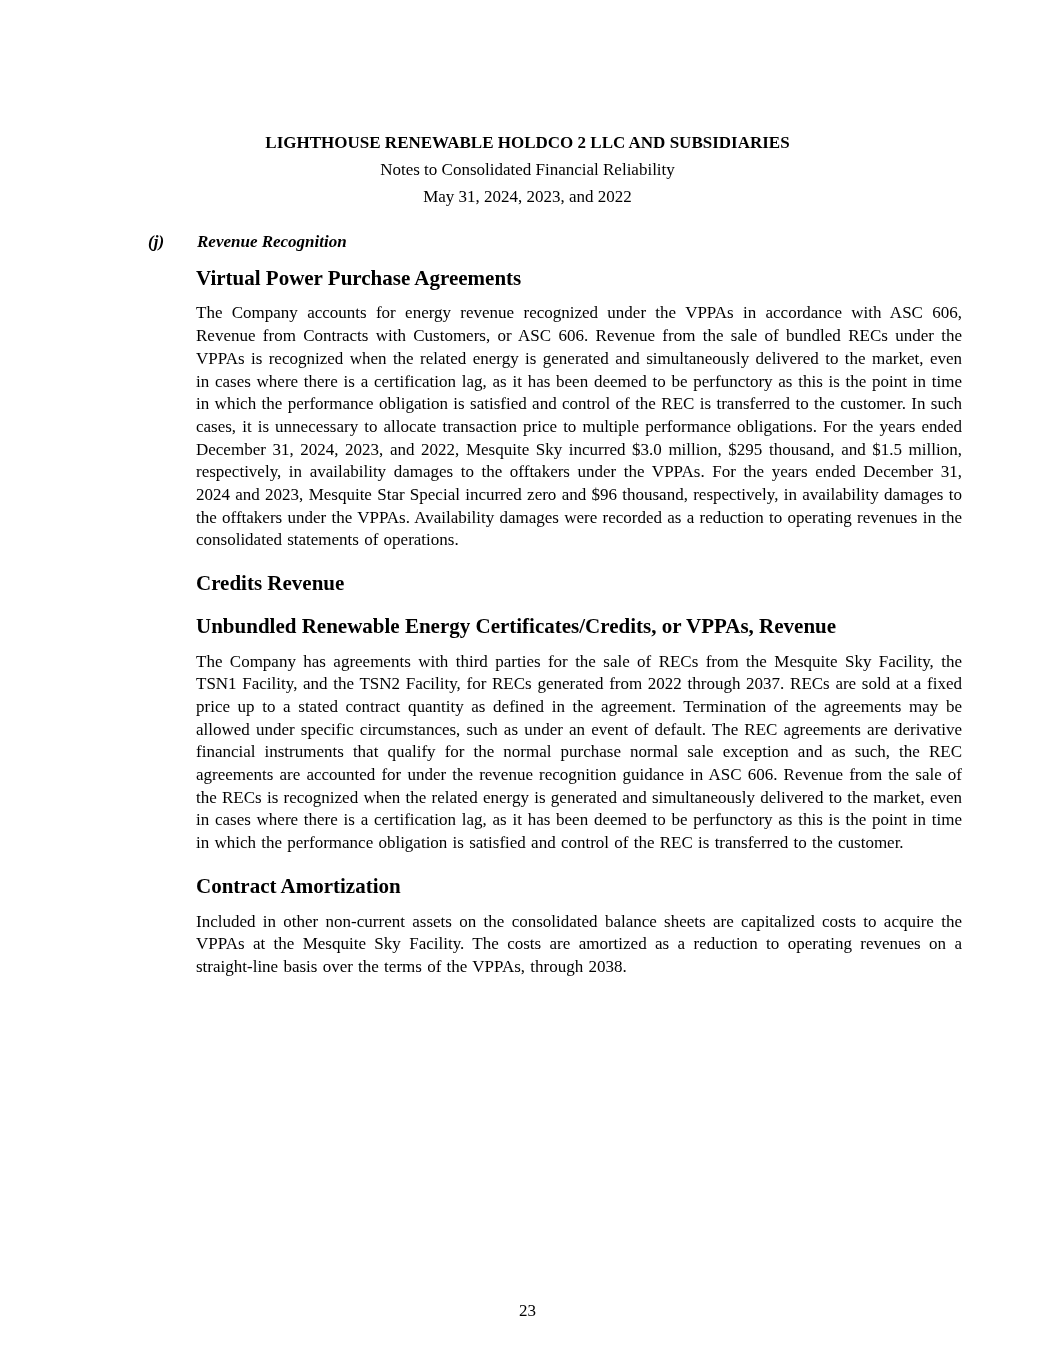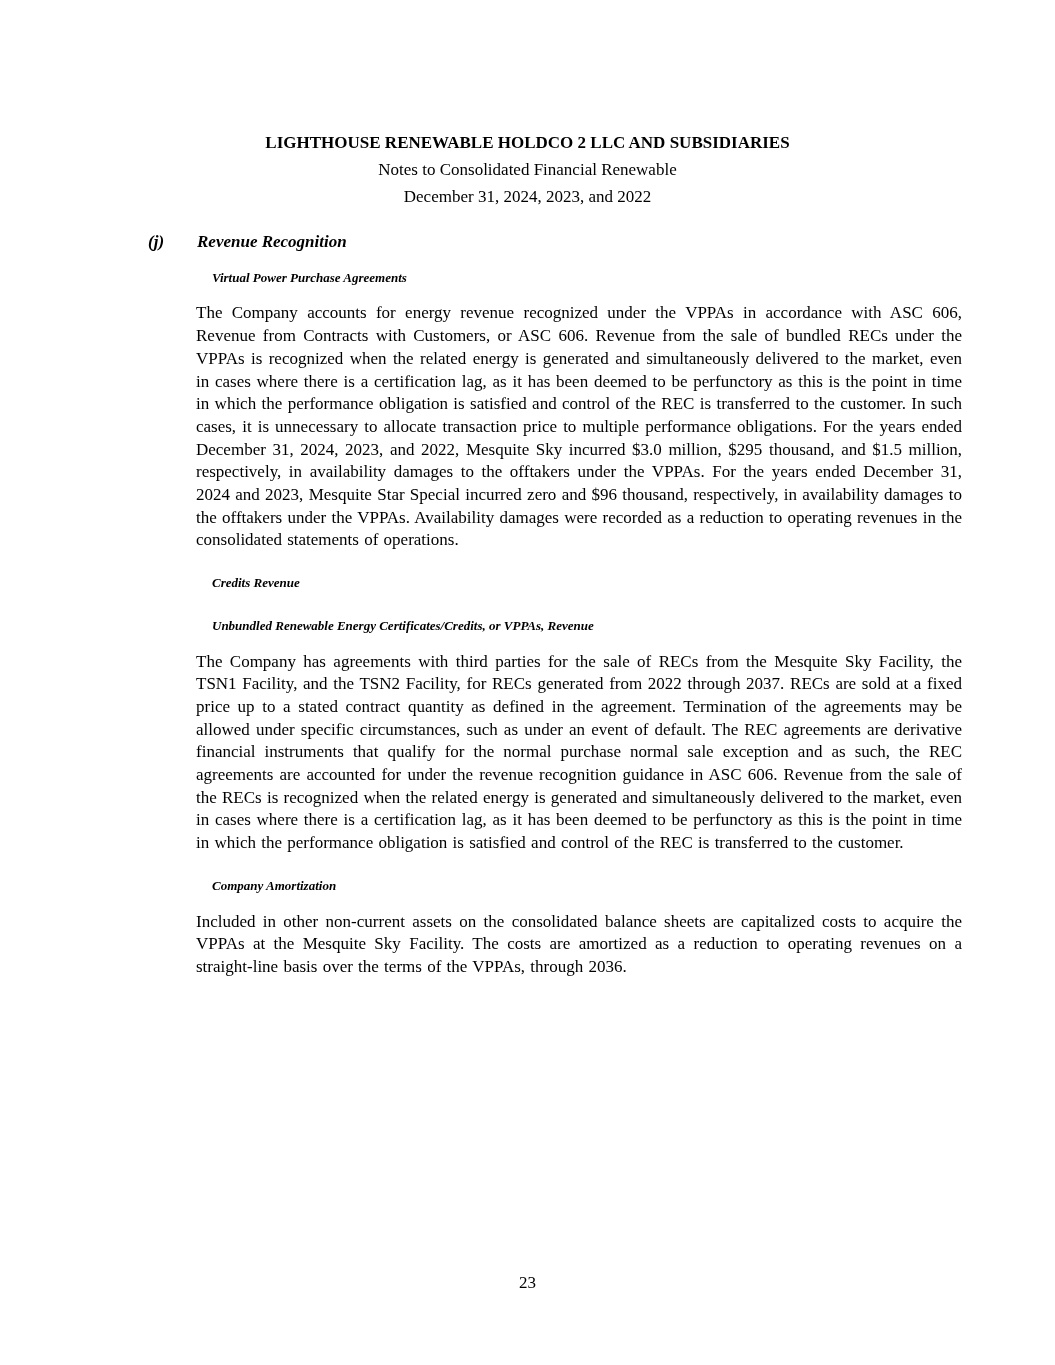--- a/index.html
+++ b/index.html
@@ -35,71 +35,70 @@
   }
   .section-label {
     display: inline-block;
     width: 49px;
   }
   .content-block {
     margin-left: 196px;
     margin-right: 93px;
   }
   h3.sub-heading {
-    font-size: 13px;
+    font-size: 21px;
     font-weight: bold;
-    margin: 20px 0 13px 16px;
+    margin: 20px 0 13px 0;
     line-height: 22.7px;
-    font-style: italic;
   }
   h3.sub-heading.first {
     margin-top: 13px;
   }
   p.body-para {
     margin: 0 0 13px 0;
     text-align: justify;
     word-spacing: 1px;
   }
   .italic-seg {
   }
   .page-footer {
     position: absolute;
-    top: 1272px;
+    top: 1300px;
     left: 0;
     width: 100%;
     text-align: center;
   }
 </style>
 </head>
 <body>
 
 <div class="page">
 
   <div class="doc-header">
     <div class="doc-title">LIGHTHOUSE RENEWABLE HOLDCO 2 LLC AND SUBSIDIARIES</div>
-    <div class="doc-subtitle">Notes to Consolidated Financial Renewable</div>
-    <div class="doc-date">December 31, 2024, 2023, and 2022</div>
+    <div class="doc-subtitle">Notes to Consolidated Financial Reliability</div>
+    <div class="doc-date">May 31, 2024, 2023, and 2022</div>
   </div>
 
   <div class="section-heading">
     <span class="section-label">(j)</span><span class="section-title">Revenue Recognition</span>
   </div>
 
   <div class="content-block">
 
     <h3 class="sub-heading first">Virtual Power Purchase Agreements</h3>
     <p class="body-para"><span>The Company accounts for energy revenue recognized under the VPPAs in accordance with ASC 606, </span><span class="italic-seg">Revenue from Contracts with Customers,</span><span> or ASC 606. Revenue from the sale of bundled RECs under the VPPAs is recognized when the related energy is generated and simultaneously delivered to the market, even in cases where there is a certification lag, as it has been deemed to be perfunctory as this is the point in time in which the performance obligation is satisfied and control of the REC is transferred to the customer. In such cases, it is unnecessary to allocate transaction price to multiple performance obligations. For the years ended December 31, 2024, 2023, and 2022, Mesquite Sky incurred $3.0 million, $295 thousand, and $1.5 million, respectively, in availability damages to the offtakers under the VPPAs. For the years ended December 31, 2024 and 2023, Mesquite Star Special incurred zero and $96 thousand, respectively, in availability damages to the offtakers under the VPPAs. Availability damages were recorded as a reduction to operating revenues in the consolidated statements of operations.</span></p>
 
     <h3 class="sub-heading">Credits Revenue</h3>
 
     <h3 class="sub-heading">Unbundled Renewable Energy Certificates/Credits, or VPPAs, Revenue</h3>
     <p class="body-para">The Company has agreements with third parties for the sale of RECs from the Mesquite Sky Facility, the TSN1 Facility, and the TSN2 Facility, for RECs generated from 2022 through 2037. RECs are sold at a fixed price up to a stated contract quantity as defined in the agreement. Termination of the agreements may be allowed under specific circumstances, such as under an event of default. The REC agreements are derivative financial instruments that qualify for the normal purchase normal sale exception and as such, the REC agreements are accounted for under the revenue recognition guidance in ASC 606. Revenue from the sale of the RECs is recognized when the related energy is generated and simultaneously delivered to the market, even in cases where there is a certification lag, as it has been deemed to be perfunctory as this is the point in time in which the performance obligation is satisfied and control of the REC is transferred to the customer.</p>
 
-    <h3 class="sub-heading">Company Amortization</h3>
-    <p class="body-para">Included in other non-current assets on the consolidated balance sheets are capitalized costs to acquire the VPPAs at the Mesquite Sky Facility. The costs are amortized as a reduction to operating revenues on a straight-line basis over the terms of the VPPAs, through 2036.</p>
+    <h3 class="sub-heading">Contract Amortization</h3>
+    <p class="body-para">Included in other non-current assets on the consolidated balance sheets are capitalized costs to acquire the VPPAs at the Mesquite Sky Facility. The costs are amortized as a reduction to operating revenues on a straight-line basis over the terms of the VPPAs, through 2038.</p>
 
   </div>
 
   <div class="page-footer">
     <span>23</span>
   </div>
 
 </div>
 
 </body></html>

